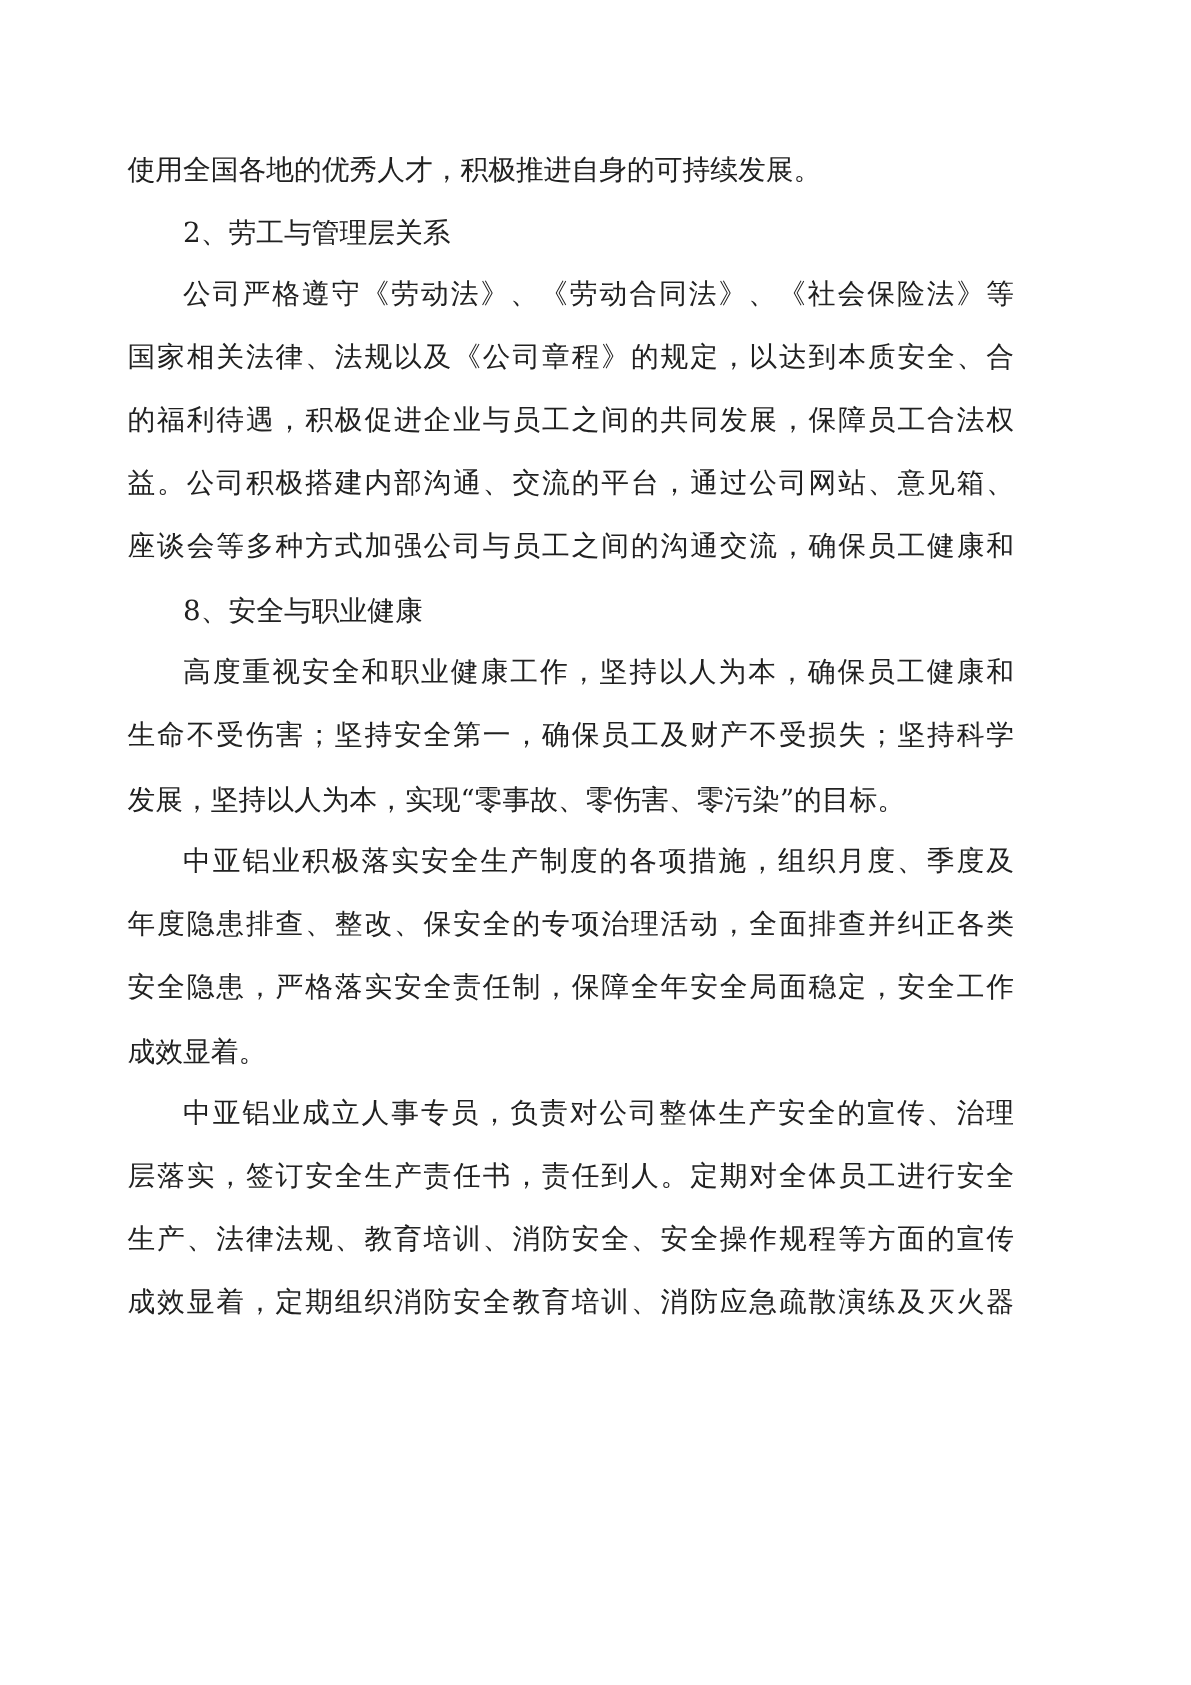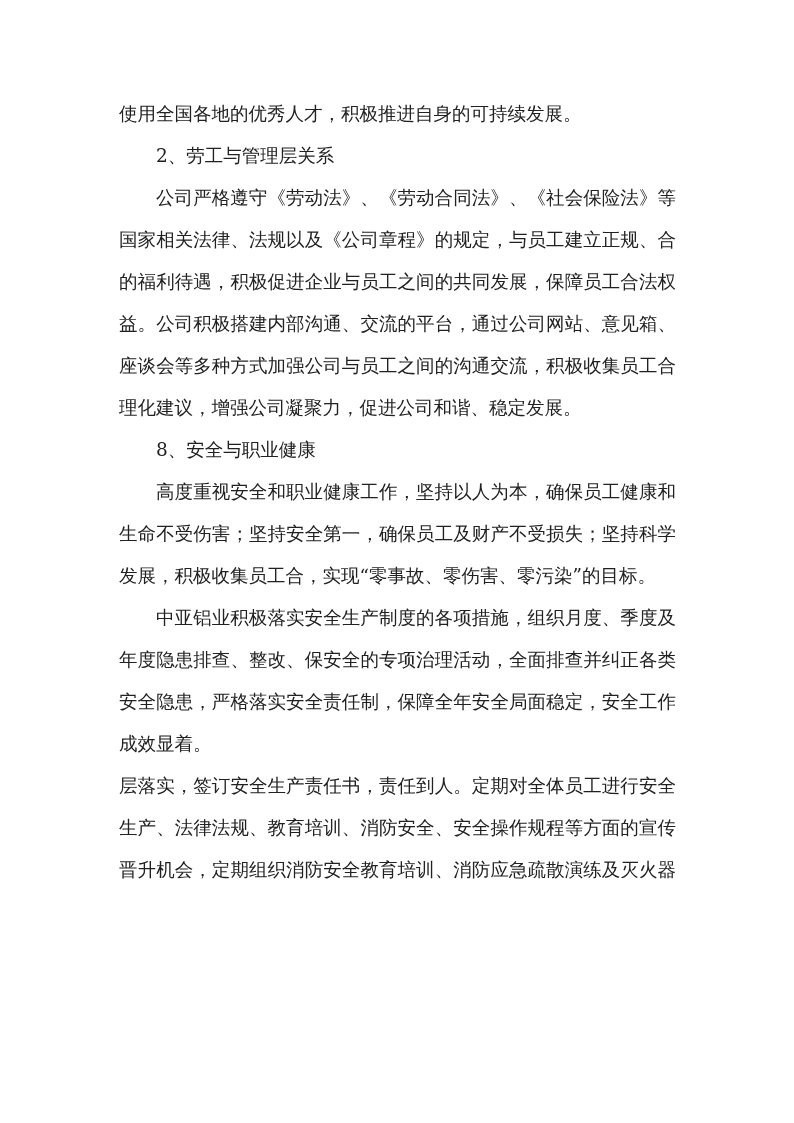--- a/index.html
+++ b/index.html
@@ -6,59 +6,60 @@
     margin: 0;
     padding: 0;
     background: #ffffff;
   }
   .page {
     position: relative;
     width: 794px;
     height: 1123px;
     background: #ffffff;
     box-sizing: border-box;
-    padding: 93px 118px 0 119px;
+    padding: 93px 118px 0 85px;
     font-family: "DejaVu Serif", "Liberation Serif", serif;
     color: #212121;
     overflow: hidden;
   }
   .line {
     font-size: 18.5px;
     height: 42px;
     line-height: 42px;
     white-space: normal;
   }
   
   .j {
     text-align: justify;
     text-align-last: justify;
     -moz-text-align-last: justify;
     text-justify: inter-character;
+    font-family: Liberation Mono, monospace;
   }
   
   .indent {
     text-indent: 37px;
   }
 </style>
 </head>
 <body>
 
 <div class="page">
   <div class="line">使用全国各地的优秀人才，积极推进自身的可持续发展。</div>
   <div class="line indent">2、劳工与管理层关系</div>
   <div class="line indent j">公司严格遵守《劳动法》、《劳动合同法》、《社会保险法》等</div>
-  <div class="line j">国家相关法律、法规以及《公司章程》的规定，与员工建立正规、合</div>
+  <div class="line j">国家相关法律、法规以及《公司章程》的规定，以达到本质安全、合</div>
   <div class="line j">的福利待遇，积极促进企业与员工之间的共同发展，保障员工合法权</div>
   <div class="line j">益。公司积极搭建内部沟通、交流的平台，通过公司网站、意见箱、</div>
-  <div class="line j">座谈会等多种方式加强公司与员工之间的沟通交流，积极收集员工合</div>
-  <div class="line">理化建议，增强公司凝聚力，促进公司和谐、稳定发展。</div>
+  <div class="line j">座谈会等多种方式加强公司与员工之间的沟通交流，确保员工健康和</div>
   <div class="line indent">8、安全与职业健康</div>
   <div class="line indent j">高度重视安全和职业健康工作，坚持以人为本，确保员工健康和</div>
   <div class="line j">生命不受伤害；坚持安全第一，确保员工及财产不受损失；坚持科学</div>
-  <div class="line">发展，积极收集员工合，实现“零事故、零伤害、零污染”的目标。</div>
+  <div class="line">发展，坚持以人为本，实现“零事故、零伤害、零污染”的目标。</div>
   <div class="line indent j">中亚铝业积极落实安全生产制度的各项措施，组织月度、季度及</div>
   <div class="line j">年度隐患排查、整改、保安全的专项治理活动，全面排查并纠正各类</div>
   <div class="line j">安全隐患，严格落实安全责任制，保障全年安全局面稳定，安全工作</div>
   <div class="line">成效显着。</div>
+  <div class="line indent j">中亚铝业成立人事专员，负责对公司整体生产安全的宣传、治理</div>
   <div class="line j">层落实，签订安全生产责任书，责任到人。定期对全体员工进行安全</div>
   <div class="line j">生产、法律法规、教育培训、消防安全、安全操作规程等方面的宣传</div>
-  <div class="line j">晋升机会，定期组织消防安全教育培训、消防应急疏散演练及灭火器</div>
+  <div class="line j">成效显着，定期组织消防安全教育培训、消防应急疏散演练及灭火器</div>
 </div>
 
 </body></html>

